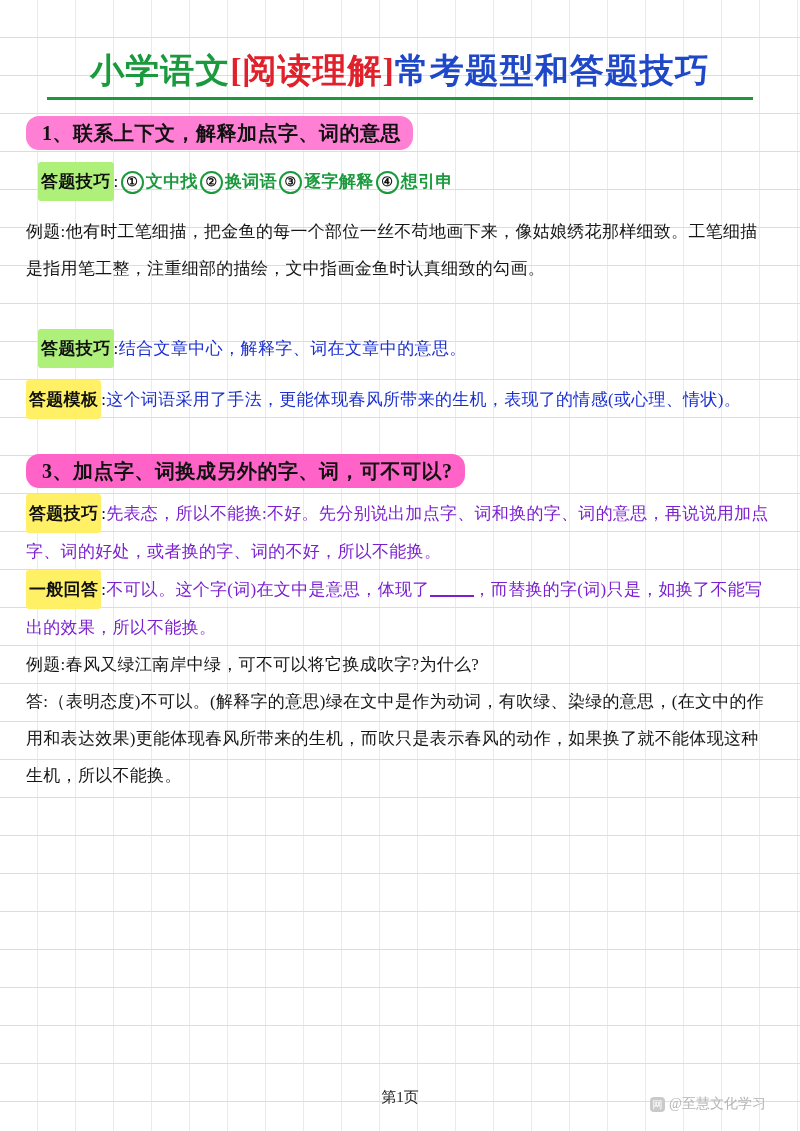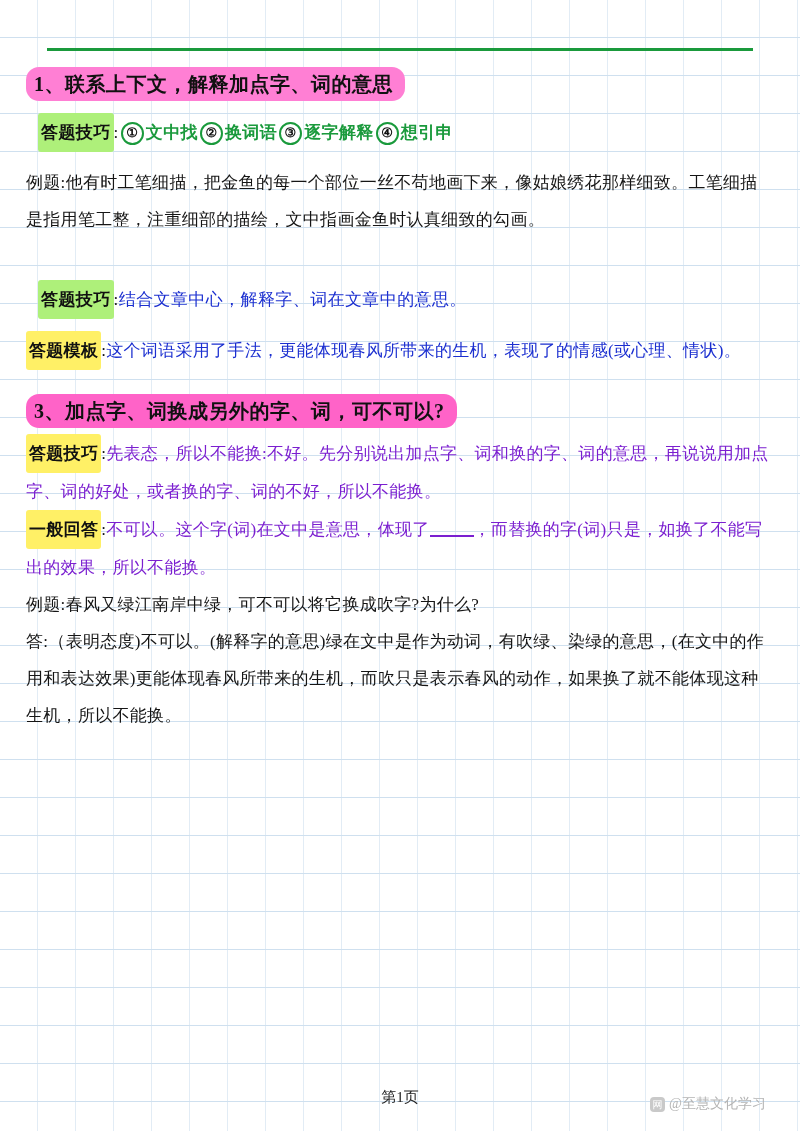--- a/index.html
+++ b/index.html
@@ -48,21 +48,21 @@
     background: #1a9a3c;
     margin: 4px auto 0 auto;
   }
 
   
   .sec-head {
     display: inline-block;
     font-size: 20px;
     font-weight: bold;
     color: #111111;
-    padding: 2px 12px 2px 8px;
+    padding: 2px 12px 2px 16px;
     border-radius: 13px;
     margin: 0;
     line-height: 1.5;
     letter-spacing: 0.5px;
   }
   .hl-pink { background: #ff7fd4; }
   .hl-violet { background: #d08cf5; }
   .hl-magenta { background: #ff63c8; }
 
   .sec-block { margin-top: 16px; }
@@ -160,20 +160,23 @@
     line-height: 15px;
     text-align: center;
   }
 </style>
 </head>
 <body>
 
 <div class="page">
   <div class="content">
 
+    <div class="title">
+      <span class="t-green">小学语文</span><span class="t-red">[阅读理解]</span><span class="t-blue">常考题型和答题技巧</span>
+    </div>
     <div class="title-underline"></div>
 
     <div class="sec-block">
       <div class="sec-head-wrap">
         <span class="sec-head hl-pink">1、联系上下文，解释加点字、词的意思</span>
       </div>
 
       <div class="line">
         <span class="lab lab-green">答题技巧</span><span class="seg-black">:</span><span class="circ">①</span><span class="seg-green">文中找</span><span class="circ">②</span><span class="seg-green">换词语</span><span class="circ">③</span><span class="seg-green">逐字解释</span><span class="circ">④</span><span class="seg-green">想引申</span>
       </div>
@@ -188,21 +191,21 @@
 
       <div class="line blue">
         <span class="lab lab-green">答题技巧</span><span class="seg-black">:</span><span>结合文章中心，解释字、词在文章中的意思。</span>
       </div>
 
       <div class="para blue">
         <span class="lab lab-yellow">答题模板</span><span class="seg-black">:</span><span>这个词语采用了手法，更能体现春风所带来的生机，表现了的情感(或心理、情状)。</span>
       </div>
     </div>
 
-    <div class="sec-block" style="margin-top:24px;">
+    <div class="sec-block" style="margin-top:35px;">
       <div class="sec-head-wrap">
         <span class="sec-head hl-magenta">3、加点字、词换成另外的字、词，可不可以?</span>
       </div>
 
       <div class="para purple">
         <span class="lab lab-yellow">答题技巧</span><span class="seg-black">:</span><span>先表态，所以不能换:不好。先分别说出加点字、词和换的字、词的意思，再说说用加点字、词的好处，或者换的字、词的不好，所以不能换。</span>
       </div>
 
       <div class="para purple">
         <span class="lab lab-yellow">一般回答</span><span class="seg-black">:</span><span>不可以。这个字(词)在文中是意思，体现了</span><span class="blankline tiny"></span><span>，而替换的字(词)只是，如换了不能写出的效果，所以不能换。</span>

